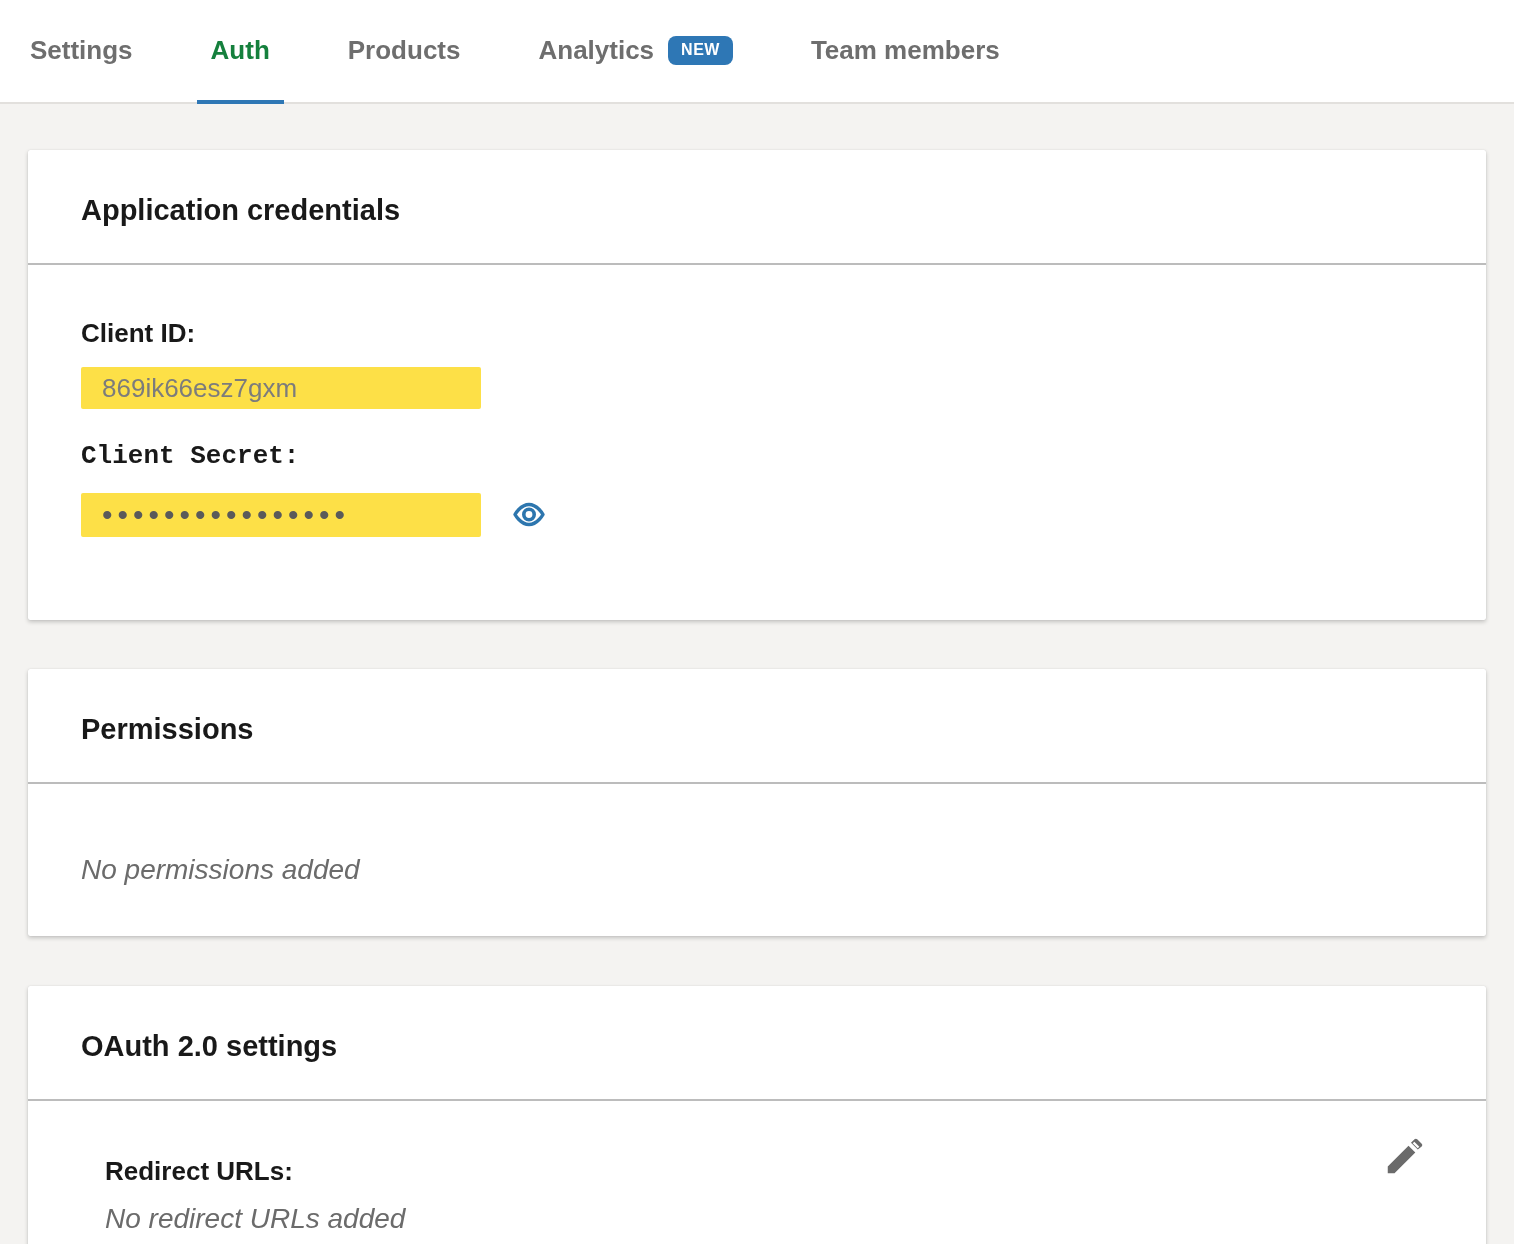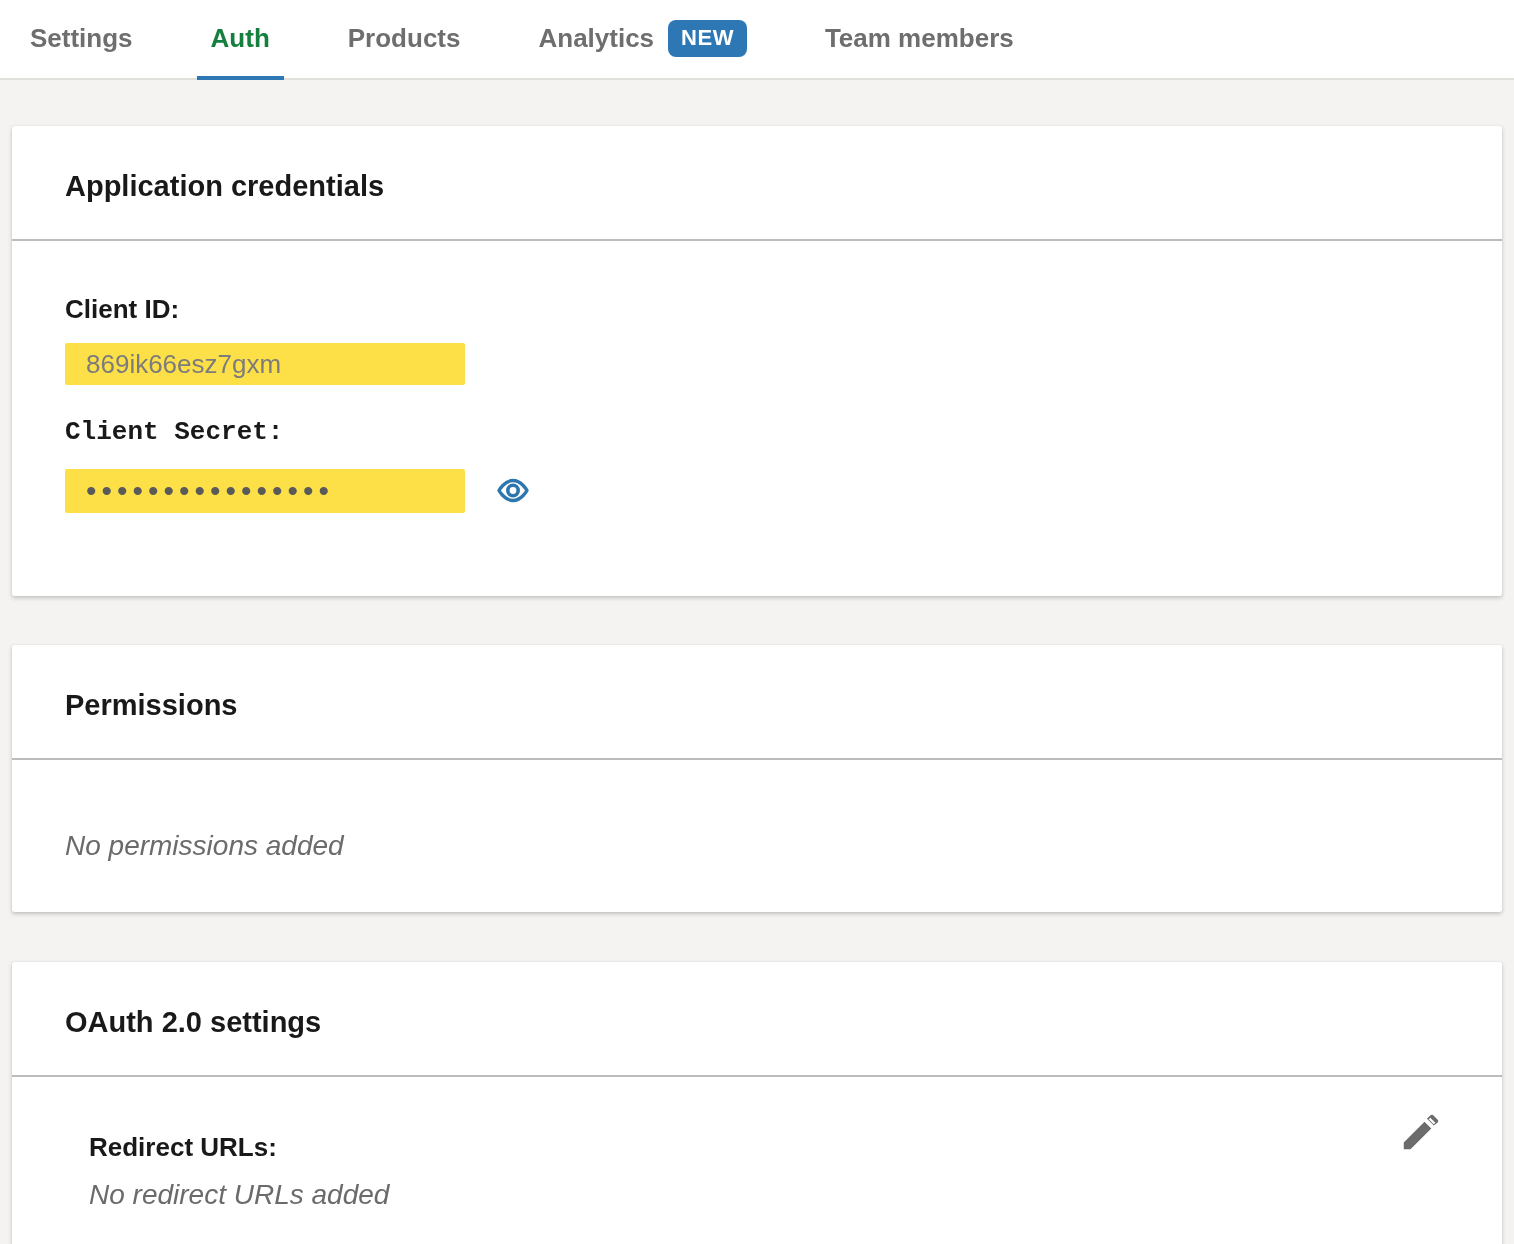--- a/index.html
+++ b/index.html
@@ -9,21 +9,21 @@
     height: 1244px;
     background: #f4f3f1;
     font-family: "Liberation Sans", "DejaVu Sans", sans-serif;
     color: #191919;
     overflow: hidden;
   }
 
   
   .tabbar {
     background: #ffffff;
-    height: 80px;
+    height: 104px;
     border-bottom: 2px solid #e2e0dd;
     display: flex;
     align-items: stretch;
     padding-left: 16px;
     gap: 50px;
   }
   .tab {
     display: flex;
     align-items: center;
     gap: 14px;
@@ -36,30 +36,30 @@
     cursor: pointer;
     white-space: nowrap;
   }
   .tab.active {
     color: #15803d;
     border-bottom-color: #2e77b5;
   }
   .badge {
     background: #2e77b5;
     color: #ffffff;
-    font-size: 22px;
+    font-size: 16px;
     font-weight: 700;
     padding: 5px 13px 6px;
     border-radius: 8px;
     letter-spacing: 0.5px;
   }
 
   
   .card {
-    margin: 0 12px;
+    margin: 0 28px;
     background: #ffffff;
     border-radius: 2px;
     box-shadow: 0 0 1px rgba(0,0,0,0.18), 0 2px 4px rgba(0,0,0,0.20);
   }
   .card-1 { margin-top: 46px; }
   .card-2 { margin-top: 49px; }
   .card-3 { margin-top: 50px; }
 
   .card-header {
     padding: 44px 53px 36px;

